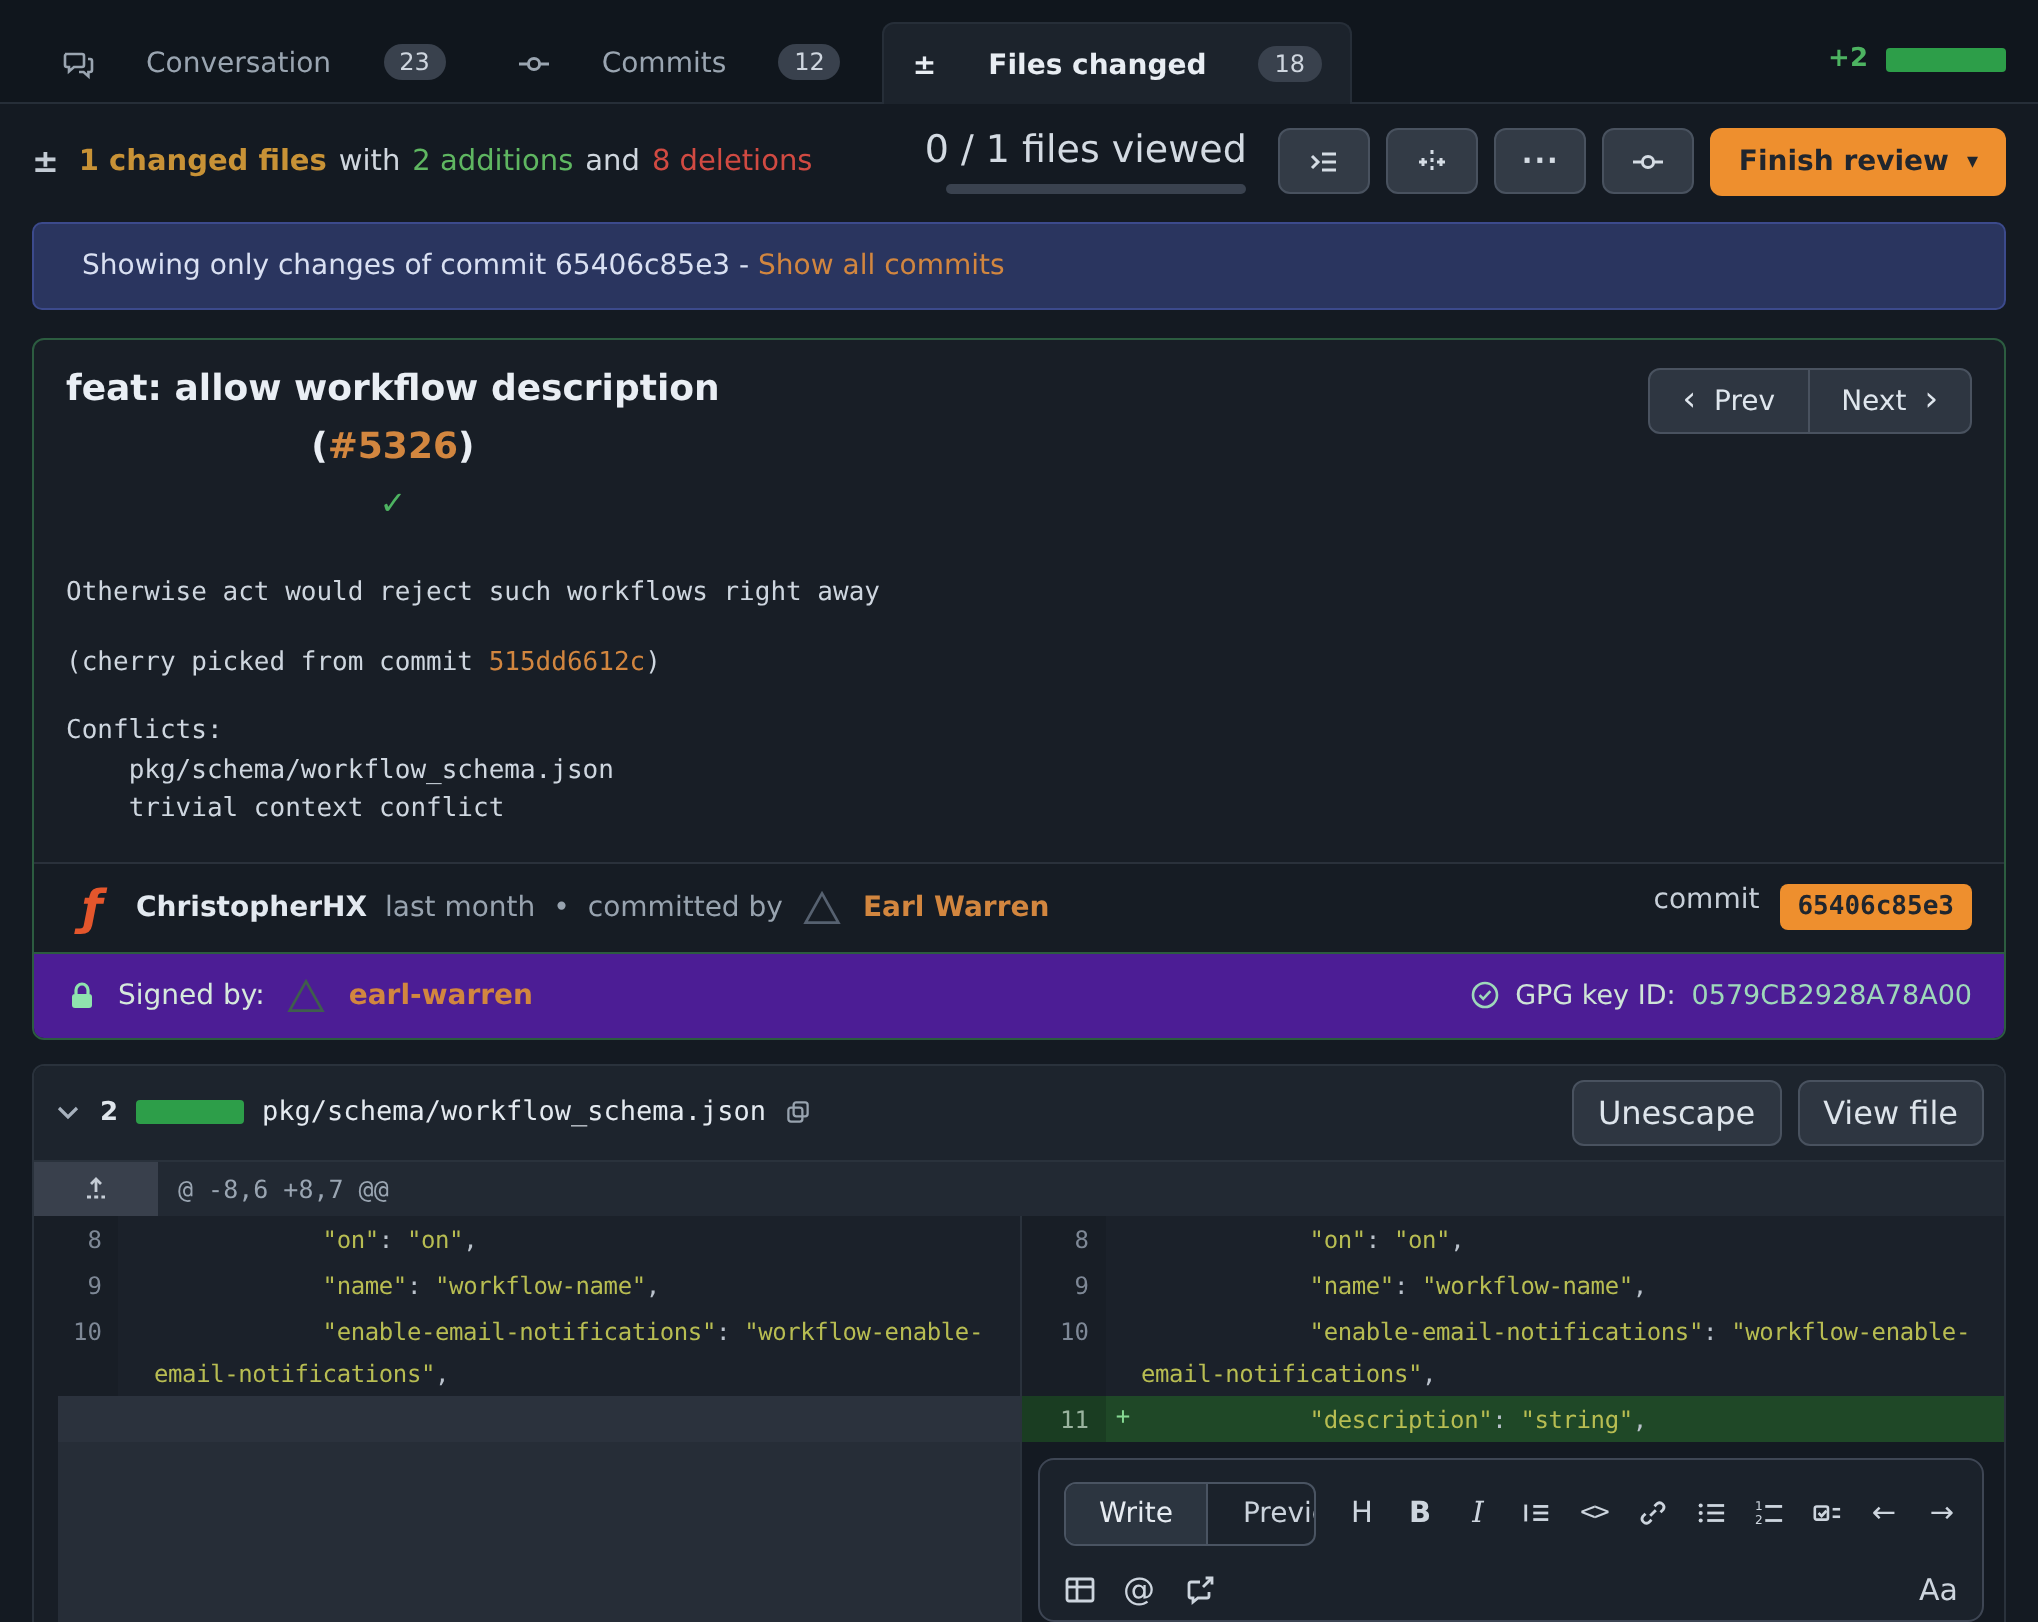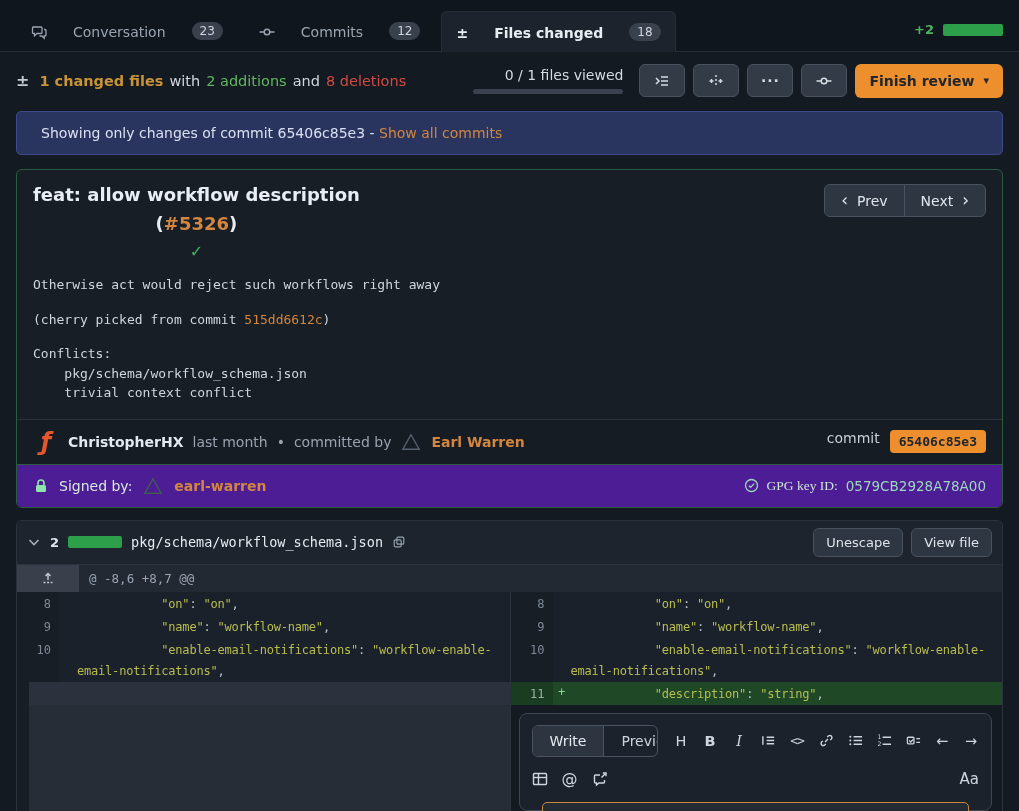--- a/index.html
+++ b/index.html
@@ -29,21 +29,21 @@
 
   
   .toolbar { display:flex; justify-content:space-between; align-items:center; padding:11px 16px 10px 16px; flex:0 0 56px; }
   .summary { display:flex; align-items:center; gap:6px; font-size:14.5px; color:#cfd6de; }
   .summary .pm { color:#c3cbd4; font-weight:bold; margin-right:4px; font-size:16px; }
   .sum-changed { color:#c89236; font-weight:bold; }
   .sum-add { color:#5fb661; }
   .sum-del { color:#d14a42; }
   .tools { display:flex; align-items:center; gap:8px; }
   .viewed { display:flex; flex-direction:column; align-items:flex-end; gap:6px; margin-right:8px; }
-  .viewed-label { font-size:14px; color:#d3dae2;text-align:center; }
+  .viewed-label { font-size:19px; color:#d3dae2;text-align:center; }
   .viewed-bar { width:150px; height:5px; background:#3a424f; border-radius:3px; }
   .icon-btn { width:46px; height:33px; display:flex; align-items:center; justify-content:center;
               background:#333b46; border:1px solid #49525f; border-radius:6px; color:#d5dce4; cursor:pointer; }
   .icon-btn .dots { font-weight:bold; letter-spacing:1px; font-size:14px; }
   .finish-btn { height:34px; display:flex; align-items:center; gap:9px; padding:0 14px;
                 background:#ee8f2e; color:#20262e; font-weight:bold; border-radius:6px; cursor:pointer; }
   .finish-btn .caret { font-size:11px; }
 
   
   .banner { margin:3px 16px 14px 16px; background:#2a355f; border:1px solid #3c4a8c; border-radius:5px;
@@ -57,54 +57,54 @@
   .commit-title .ref { color:#d2863f; }
   .commit-title .ok { color:#4db361; font-size:16px; }
   .btn-group { display:flex; }
   .nav-btn { display:flex; align-items:center; gap:9px; padding:7px 16px; background:#2e3641;
              border:1px solid #49525f; color:#dfe6ed; font-size:14px; cursor:pointer; }
   .nav-btn.first { border-radius:6px 0 0 6px; }
   .nav-btn.last { border-radius:0 6px 6px 0; margin-left:-1px; }
   .nav-btn .chev { font-size:17px; line-height:1; }
   .commit-body { padding:8px 16px 16px 16px; font-family:"DejaVu Sans Mono", monospace; font-size:13px;
                  color:#ced6df; line-height:1.5; }
-  .commit-body p { margin:0 0 15px 0; white-space:pre-wrap; }
+  .commit-body p { margin:12px 0 15px 0; white-space:pre-wrap; }
   .commit-body p:last-child { margin-bottom:0; }
   .commit-body a { color:#d2863f; text-decoration:none; cursor:pointer; }
   .author-row { background:#161c24; border-top:1px solid #2a313b; padding:9px 16px;
                 display:flex; justify-content:space-between; align-items:center; }
   .author-left { display:flex; align-items:center; gap:9px; }
   .avatar-f { width:26px; height:26px; display:flex; align-items:center; justify-content:center;
               color:#e4562c; font-size:24px; font-weight:bold; font-style:italic; }
   .author-name { font-weight:bold; color:#e3e9f0; }
   .muted { color:#98a3af; }
   .tri-avatar { width:22px; height:22px; display:flex; align-items:center; justify-content:center; border-radius:3px; }
   .committer { color:#d2863f; font-weight:600; }
   .author-right { display:flex; align-items:flex-start; gap:10px; }
   .sha-badge { background:#ee8f2e; color:#20262e; font-family:"DejaVu Sans Mono", monospace;
                font-size:13px; font-weight:bold; padding:4px 9px; border-radius:4px; cursor:pointer; }
   .signed-row { background:#4c1d95; border-top:1px solid #2c5c40; padding:10px 16px;
                 display:flex; justify-content:space-between; align-items:center; }
   .signed-left { display:flex; align-items:center; gap:10px; color:#d6e9dc; }
   .signed-left a { color:#d2863f; font-weight:600; text-decoration:none; cursor:pointer; }
   .signed-right { display:flex; align-items:center; gap:8px; font-size:13.5px; }
-  .gpg-label { color:#cfe5d7;font-family:Liberation Serif, serif; }
+  .gpg-label { color:#cfe5d7; }
   .gpg-key { color:#9ed8ba; }
 
   
   .diff-box { margin:12px 16px 0 16px; border:1px solid #2a323c; border-bottom:0; border-radius:6px 6px 0 0;
               flex:1; min-height:0; display:flex; flex-direction:column; overflow:hidden; background:#12171e; }
   .file-head { background:#1d242d; border-bottom:1px solid #2a323c; padding:7px 10px;
                display:flex; align-items:center; gap:9px; flex:0 0 44px; }
   .file-count { font-weight:bold; font-size:13px; color:#e0e6ec; }
   .file-bar { width:54px; height:12px; background:#2d9e49; border-radius:2px; }
   .file-name { font-family:"DejaVu Sans Mono", monospace; font-size:13.5px; color:#e4eaf0; }
   .file-head-right { margin-left:auto; display:flex; gap:8px; }
   .small-btn { padding:6px 12px; background:#2e3641; border:1px solid #49525f; border-radius:6px;
-               color:#dde4eb; font-size:13px; cursor:pointer;text-align:right; }
+               color:#dde4eb; font-size:16px; cursor:pointer;text-align:right; }
   .hunk-row { display:flex; align-items:stretch; background:#222933; flex:0 0 27px; }
   .hunk-gutter { flex:0 0 62px; background:#39404c; display:flex; align-items:center; justify-content:center; cursor:pointer; }
   .hunk-text { display:flex; align-items:center; padding-left:10px; font-family:"DejaVu Sans Mono", monospace;
                font-size:12.5px; color:#9aa5b2; }
   .drow { display:flex; flex:0 0 auto; }
   .half { width:50%; display:flex; align-items:stretch; background:#1b212a; }
   .half.right { border-left:1px solid #2a323c; }
   .lnum { flex:0 0 42px; background:#181e26; color:#7e8896; font-family:"DejaVu Sans Mono", monospace;
           font-size:12px; text-align:right; padding:2px 8px 0 0; line-height:21px; cursor:pointer; }
   .sign { flex:0 0 18px; font-family:"DejaVu Sans Mono", monospace; font-size:12px; line-height:21px; text-align:center; }

